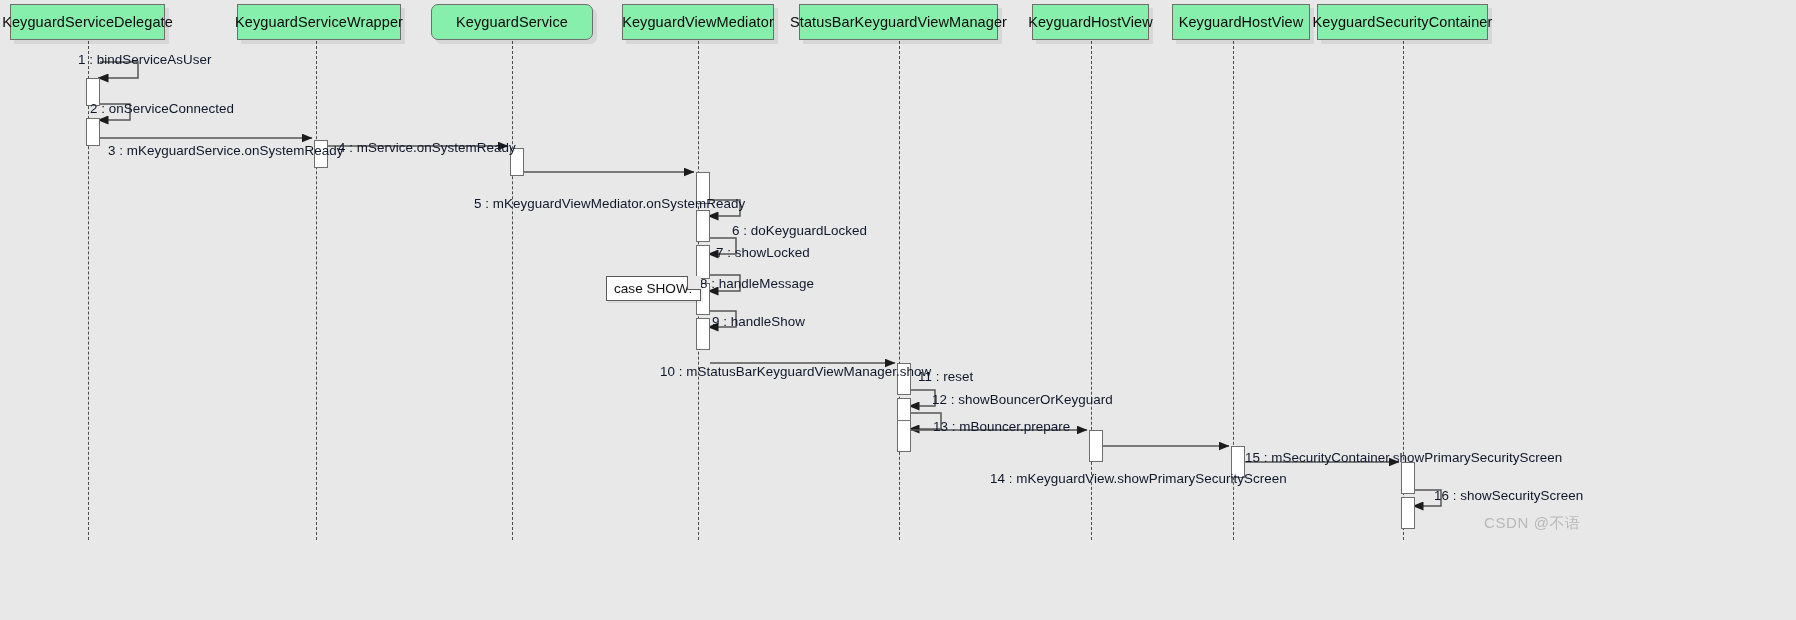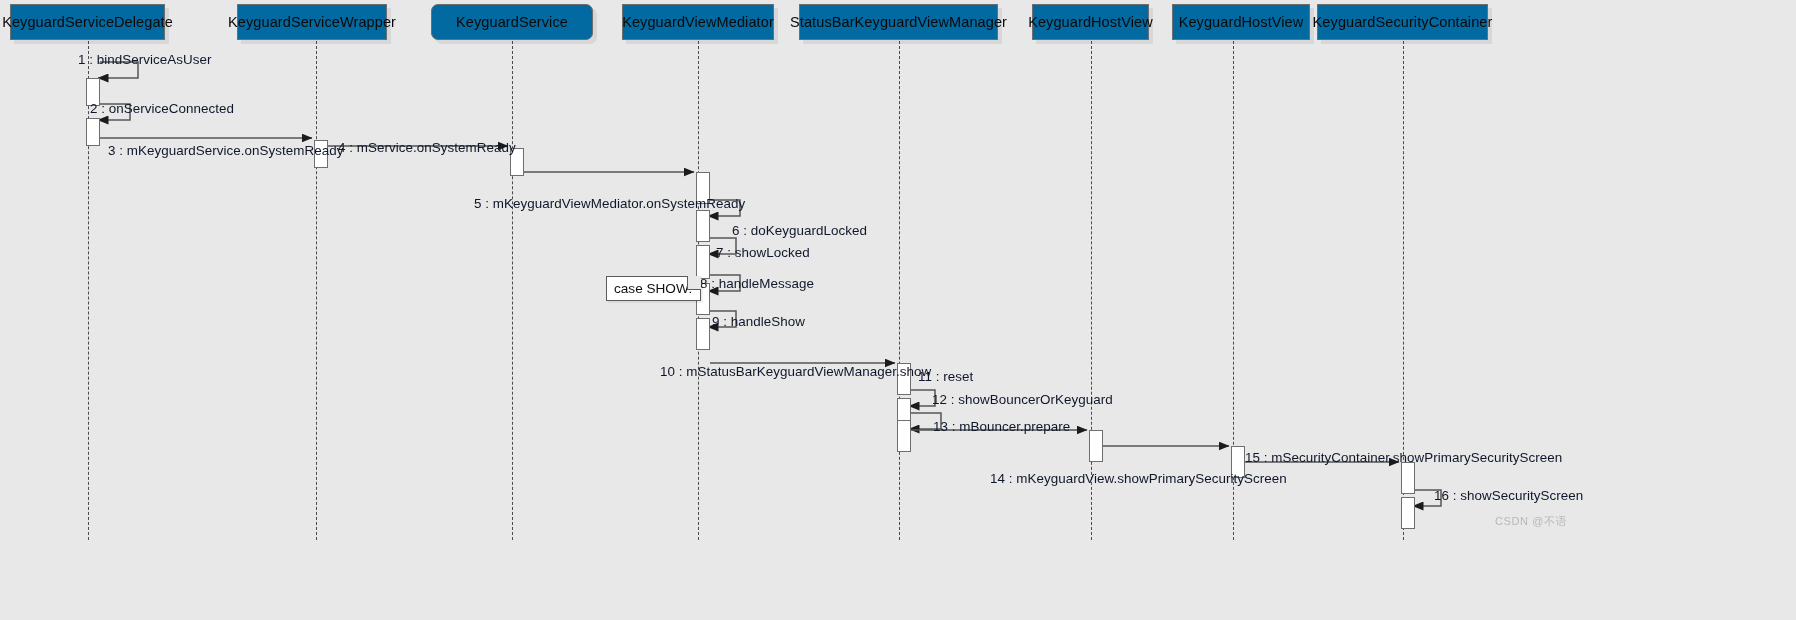--- a/index.html
+++ b/index.html
@@ -8,21 +8,21 @@
     background:#e8e8e8;
     font-family:"Liberation Sans","DejaVu Sans",sans-serif;
     overflow:hidden;
     position:relative;
   }
   #diagram{position:absolute;left:0;top:0;width:1796px;height:620px;}
 
   
   .participant{
     position:absolute;
-    background:#0369a1;
+    background:#86efac;
     border:1.6px solid #6e6e6e;
     box-shadow:4px 4px 0 rgba(0,0,0,0.07);
     display:flex;align-items:center;justify-content:center;
     box-sizing:border-box;
     height:36px;
     font-size:14.5px;
     color:#0a0a0a;
     letter-spacing:0.1px;
     white-space:nowrap;
   }
@@ -66,38 +66,37 @@
     top:-1px;right:-1px;
     width:13px;height:13px;
     background:#e8e8e8;
     border-left:1.4px solid #5a5a5a;
     border-bottom:1.4px solid #5a5a5a;
     transform:none;
   }
   
   .watermark{
     position:absolute;
-    font-size:11px;
+    font-size:15px;
     color:#b8b8b8;
     white-space:nowrap;
     letter-spacing:0.6px;
-    margin-left:11px;
   }
 </style>
 </head>
 <body>
 
 <div id="diagram">
 
   <div id="participants-layer">
       <div class="participant" style="left: 10px; top: 4px; width: 155px;">
         <span>KeyguardServiceDelegate</span>
       </div>
       <div class="lifeline" style="left: 88px; top: 41px; height: 499px;"></div>
-      <div class="participant" style="left: 237px; top: 4px; width: 150px;">
+      <div class="participant" style="left: 237px; top: 4px; width: 164px;">
         <span>KeyguardServiceWrapper</span>
       </div>
       <div class="lifeline" style="left: 316px; top: 41px; height: 499px;"></div>
       <div class="participant" style="left: 431px; top: 4px; width: 162px; border-radius: 7px;">
         <span>KeyguardService</span>
       </div>
       <div class="lifeline" style="left: 512px; top: 41px; height: 499px;"></div>
       <div class="participant" style="left: 622px; top: 4px; width: 152px; text-align: right;">
         <span>KeyguardViewMediator</span>
       </div>

